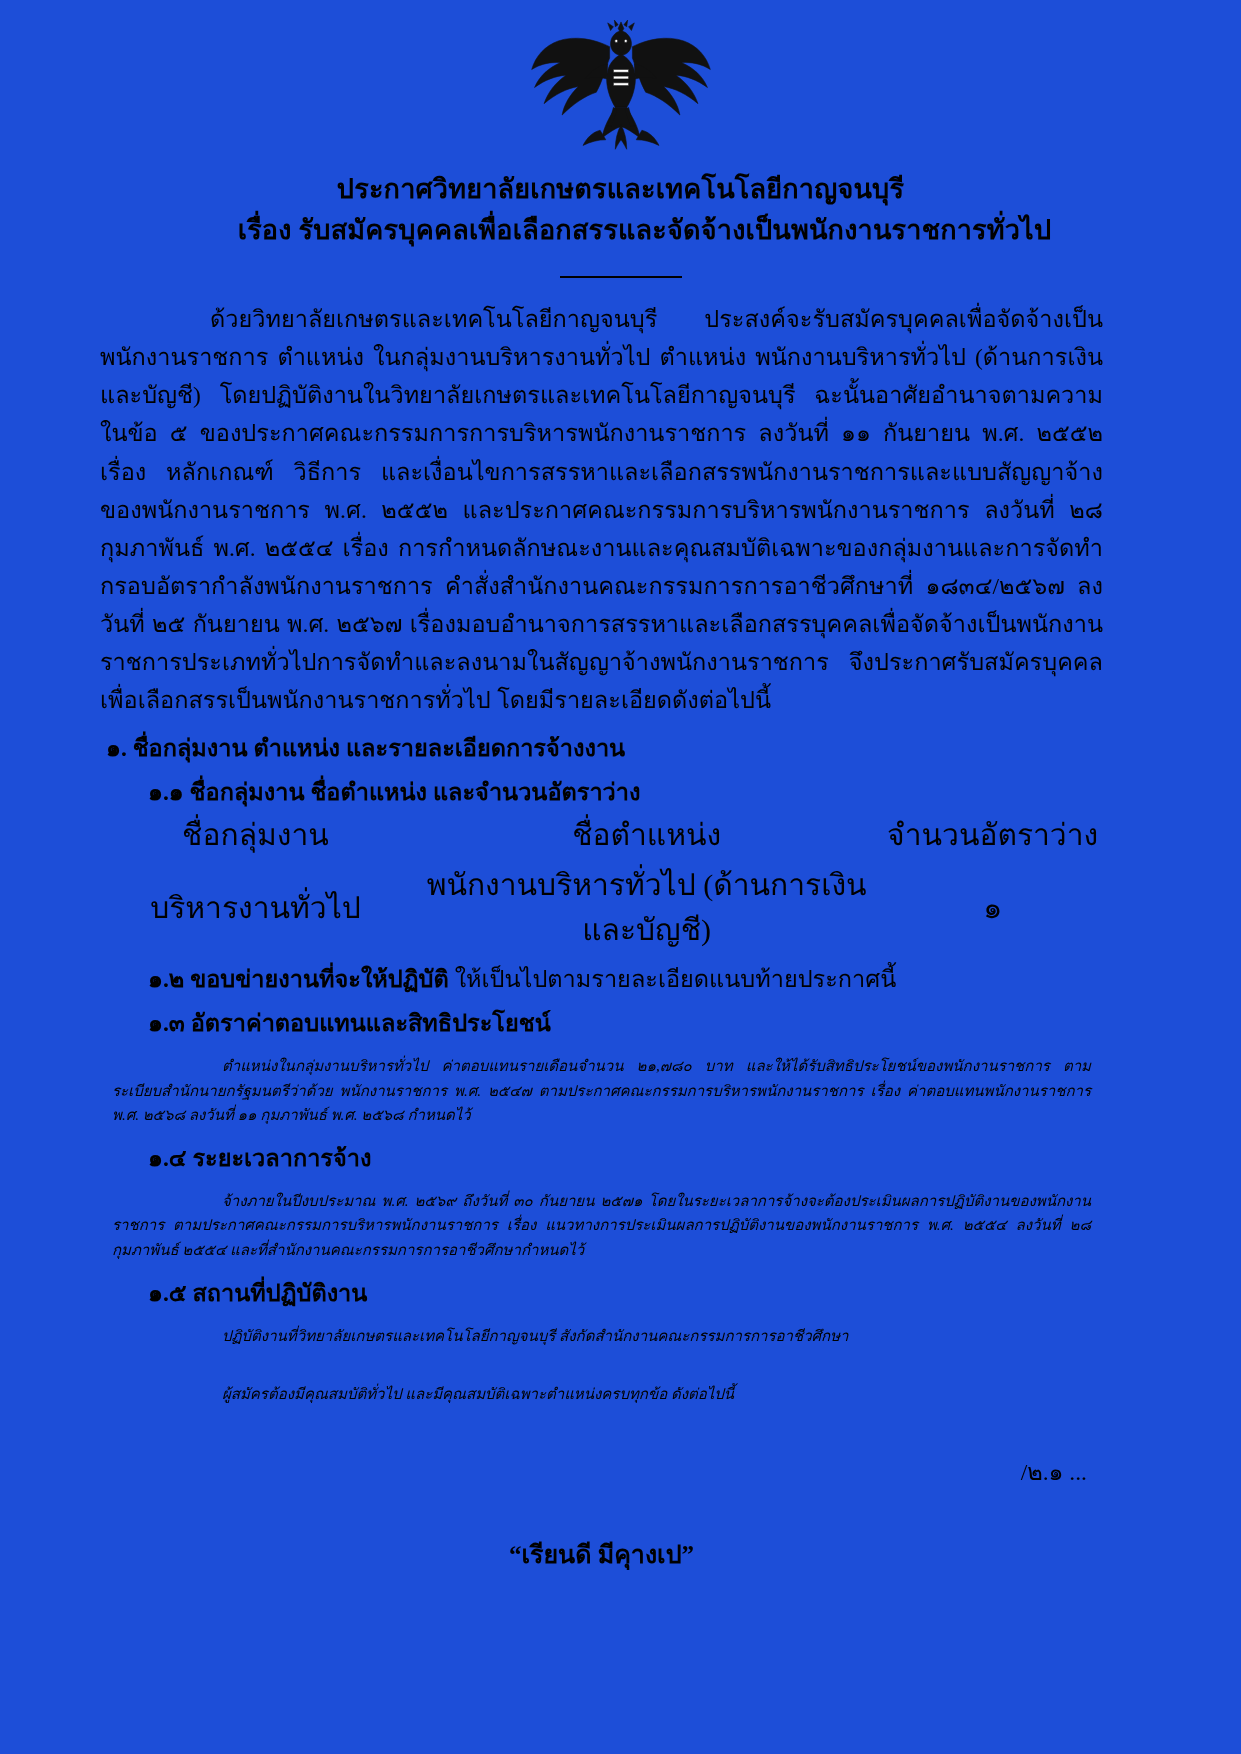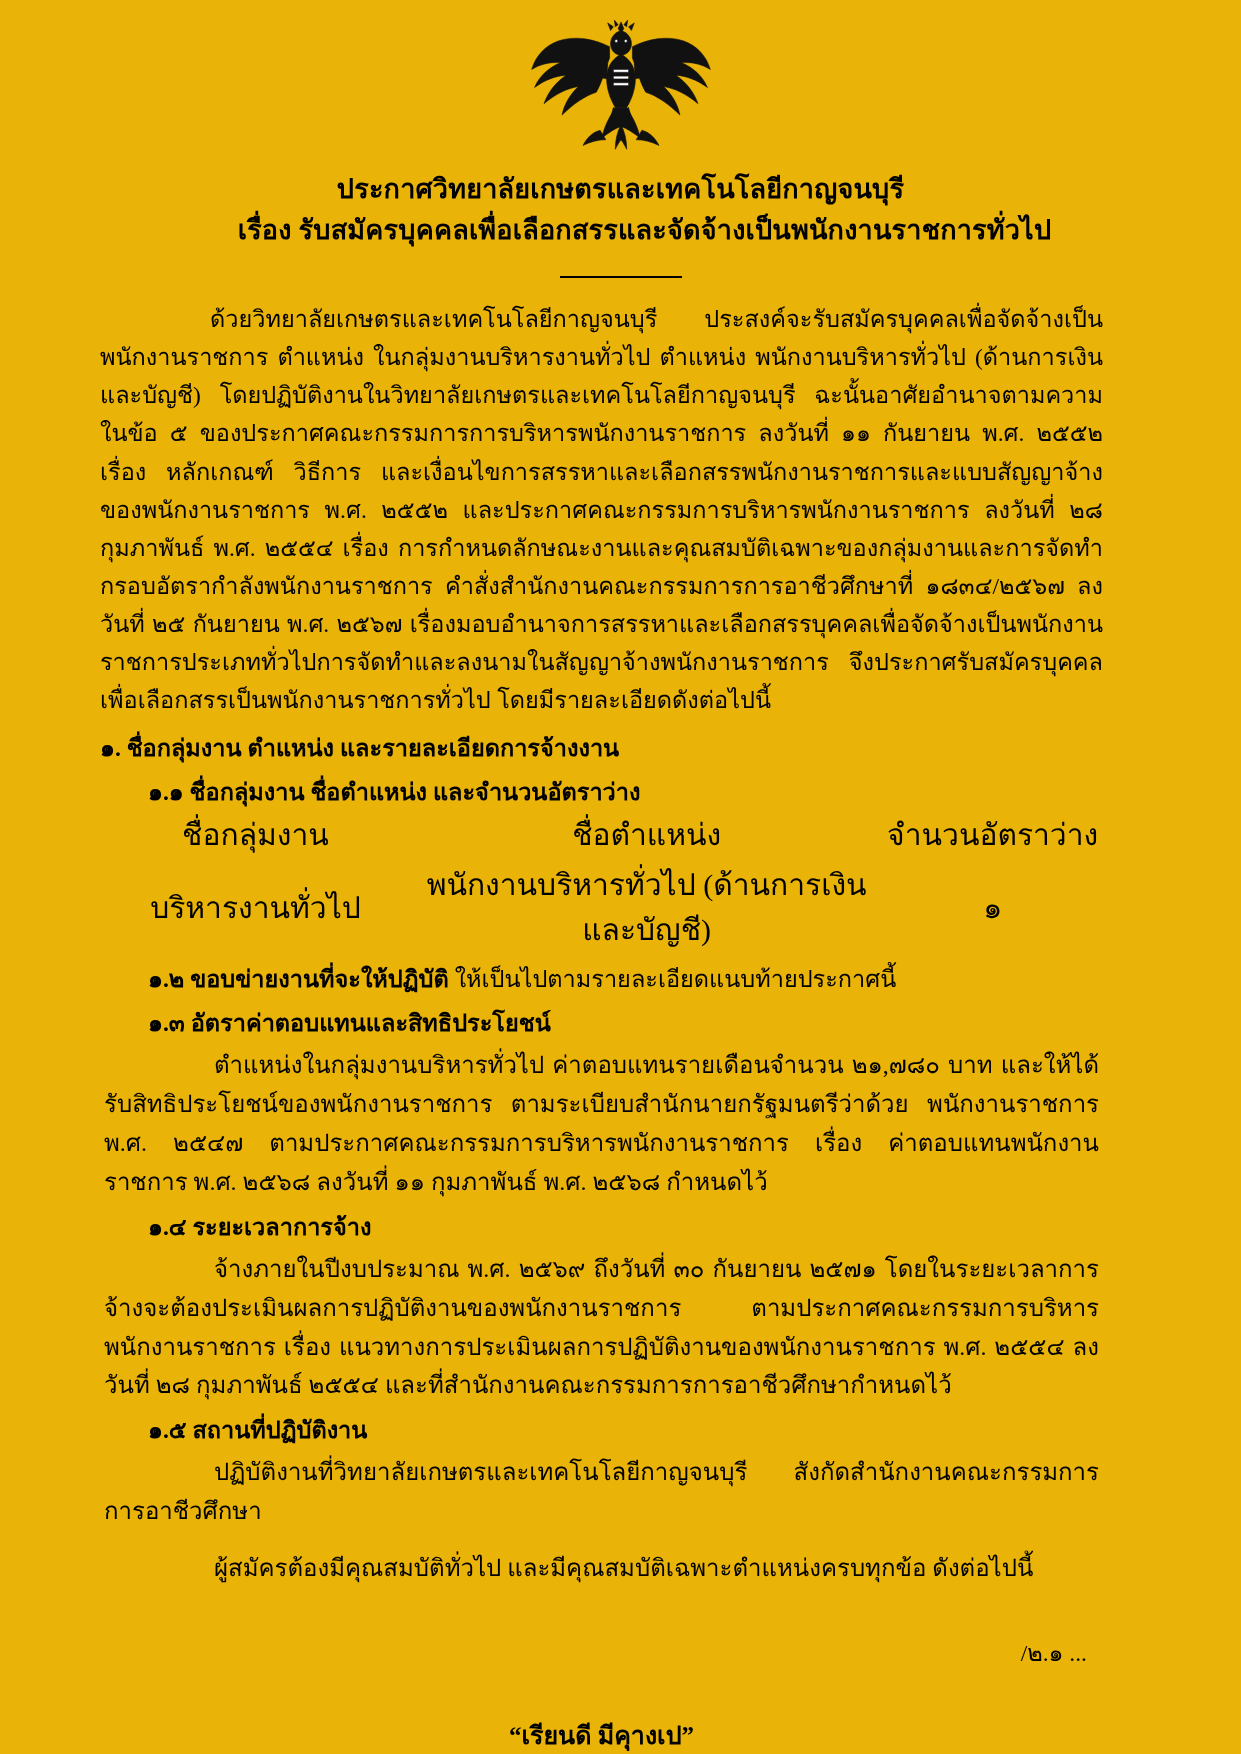--- a/index.html
+++ b/index.html
@@ -9,21 +9,21 @@
   }
   body {
     font-family: "Liberation Serif", "DejaVu Serif", serif;
     color: #000000;
   }
   .page {
     position: relative;
     width: 1241px;
     height: 1754px;
     margin: 0 auto;
-    background: #eab308;
+    background: #1d4ed8;
     box-sizing: border-box;
     padding: 0;
     overflow: hidden;
   }
   .emblem-wrap {
     width: 100%;
     display: flex;
     justify-content: center;
     align-items: flex-end;
     padding-top: 22px;
@@ -74,38 +74,39 @@
     text-align: justify;
     text-justify: inter-word;
     text-indent: 110px;
     margin: 0;
     word-spacing: 0.5px;
   }
   .sec-h1 {
     font-size: 23.5px;
     font-weight: bold;
     line-height: 1.62;
-    margin: 10px 0 0 0;
+    margin: 10px 0 0 6px;
   }
   .sec-h2 {
     font-size: 23.5px;
     font-weight: bold;
     line-height: 1.62;
     margin: 6px 0 0 0;
     padding-left: 48px;
   }
   .sec-h2 .h2-rest {
     font-weight: normal;
   }
   .sec-body {
-    font-size: 24px;
+    font-size: 15px;
     line-height: 1.62;
     text-align: justify;
     text-indent: 110px;
-    margin: 4px;
+    margin: 12px;
+    font-style: italic;
   }
   table.jobs {
     width: 100%;
     border-collapse: collapse;
     font-size: 30px;
     margin-top: 0;
     table-layout: fixed;
   }
   table.jobs th {
     font-weight: normal;

